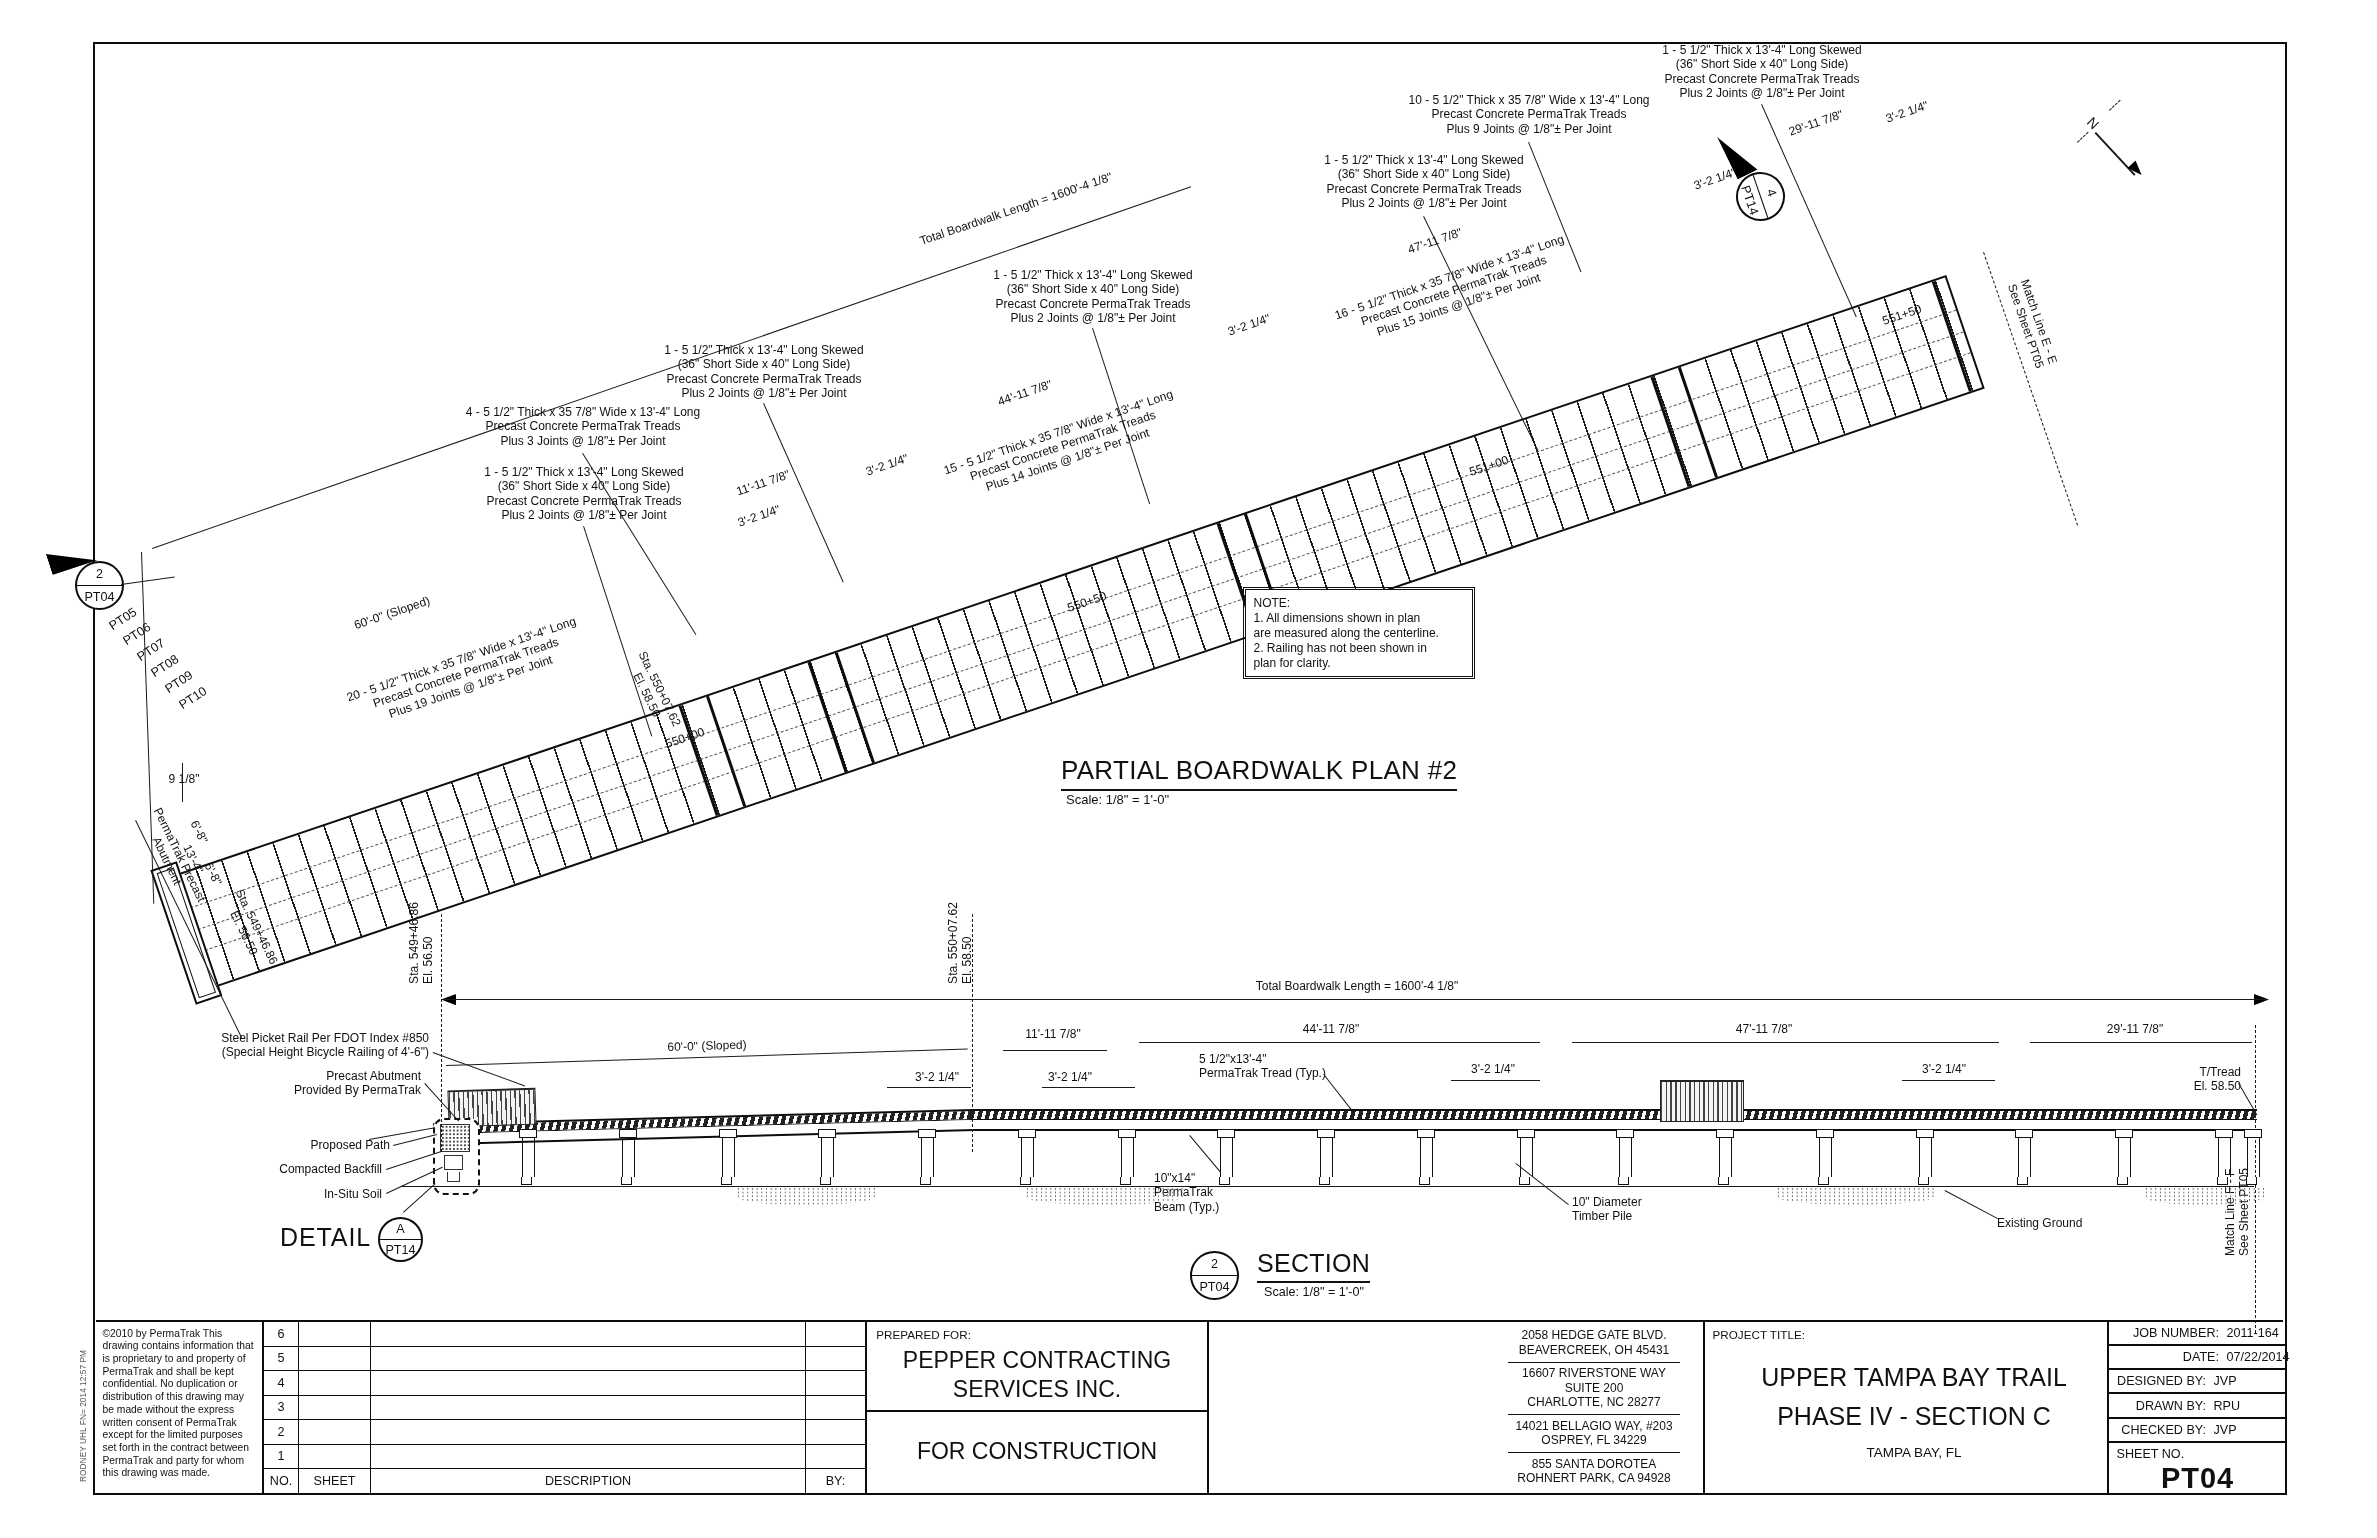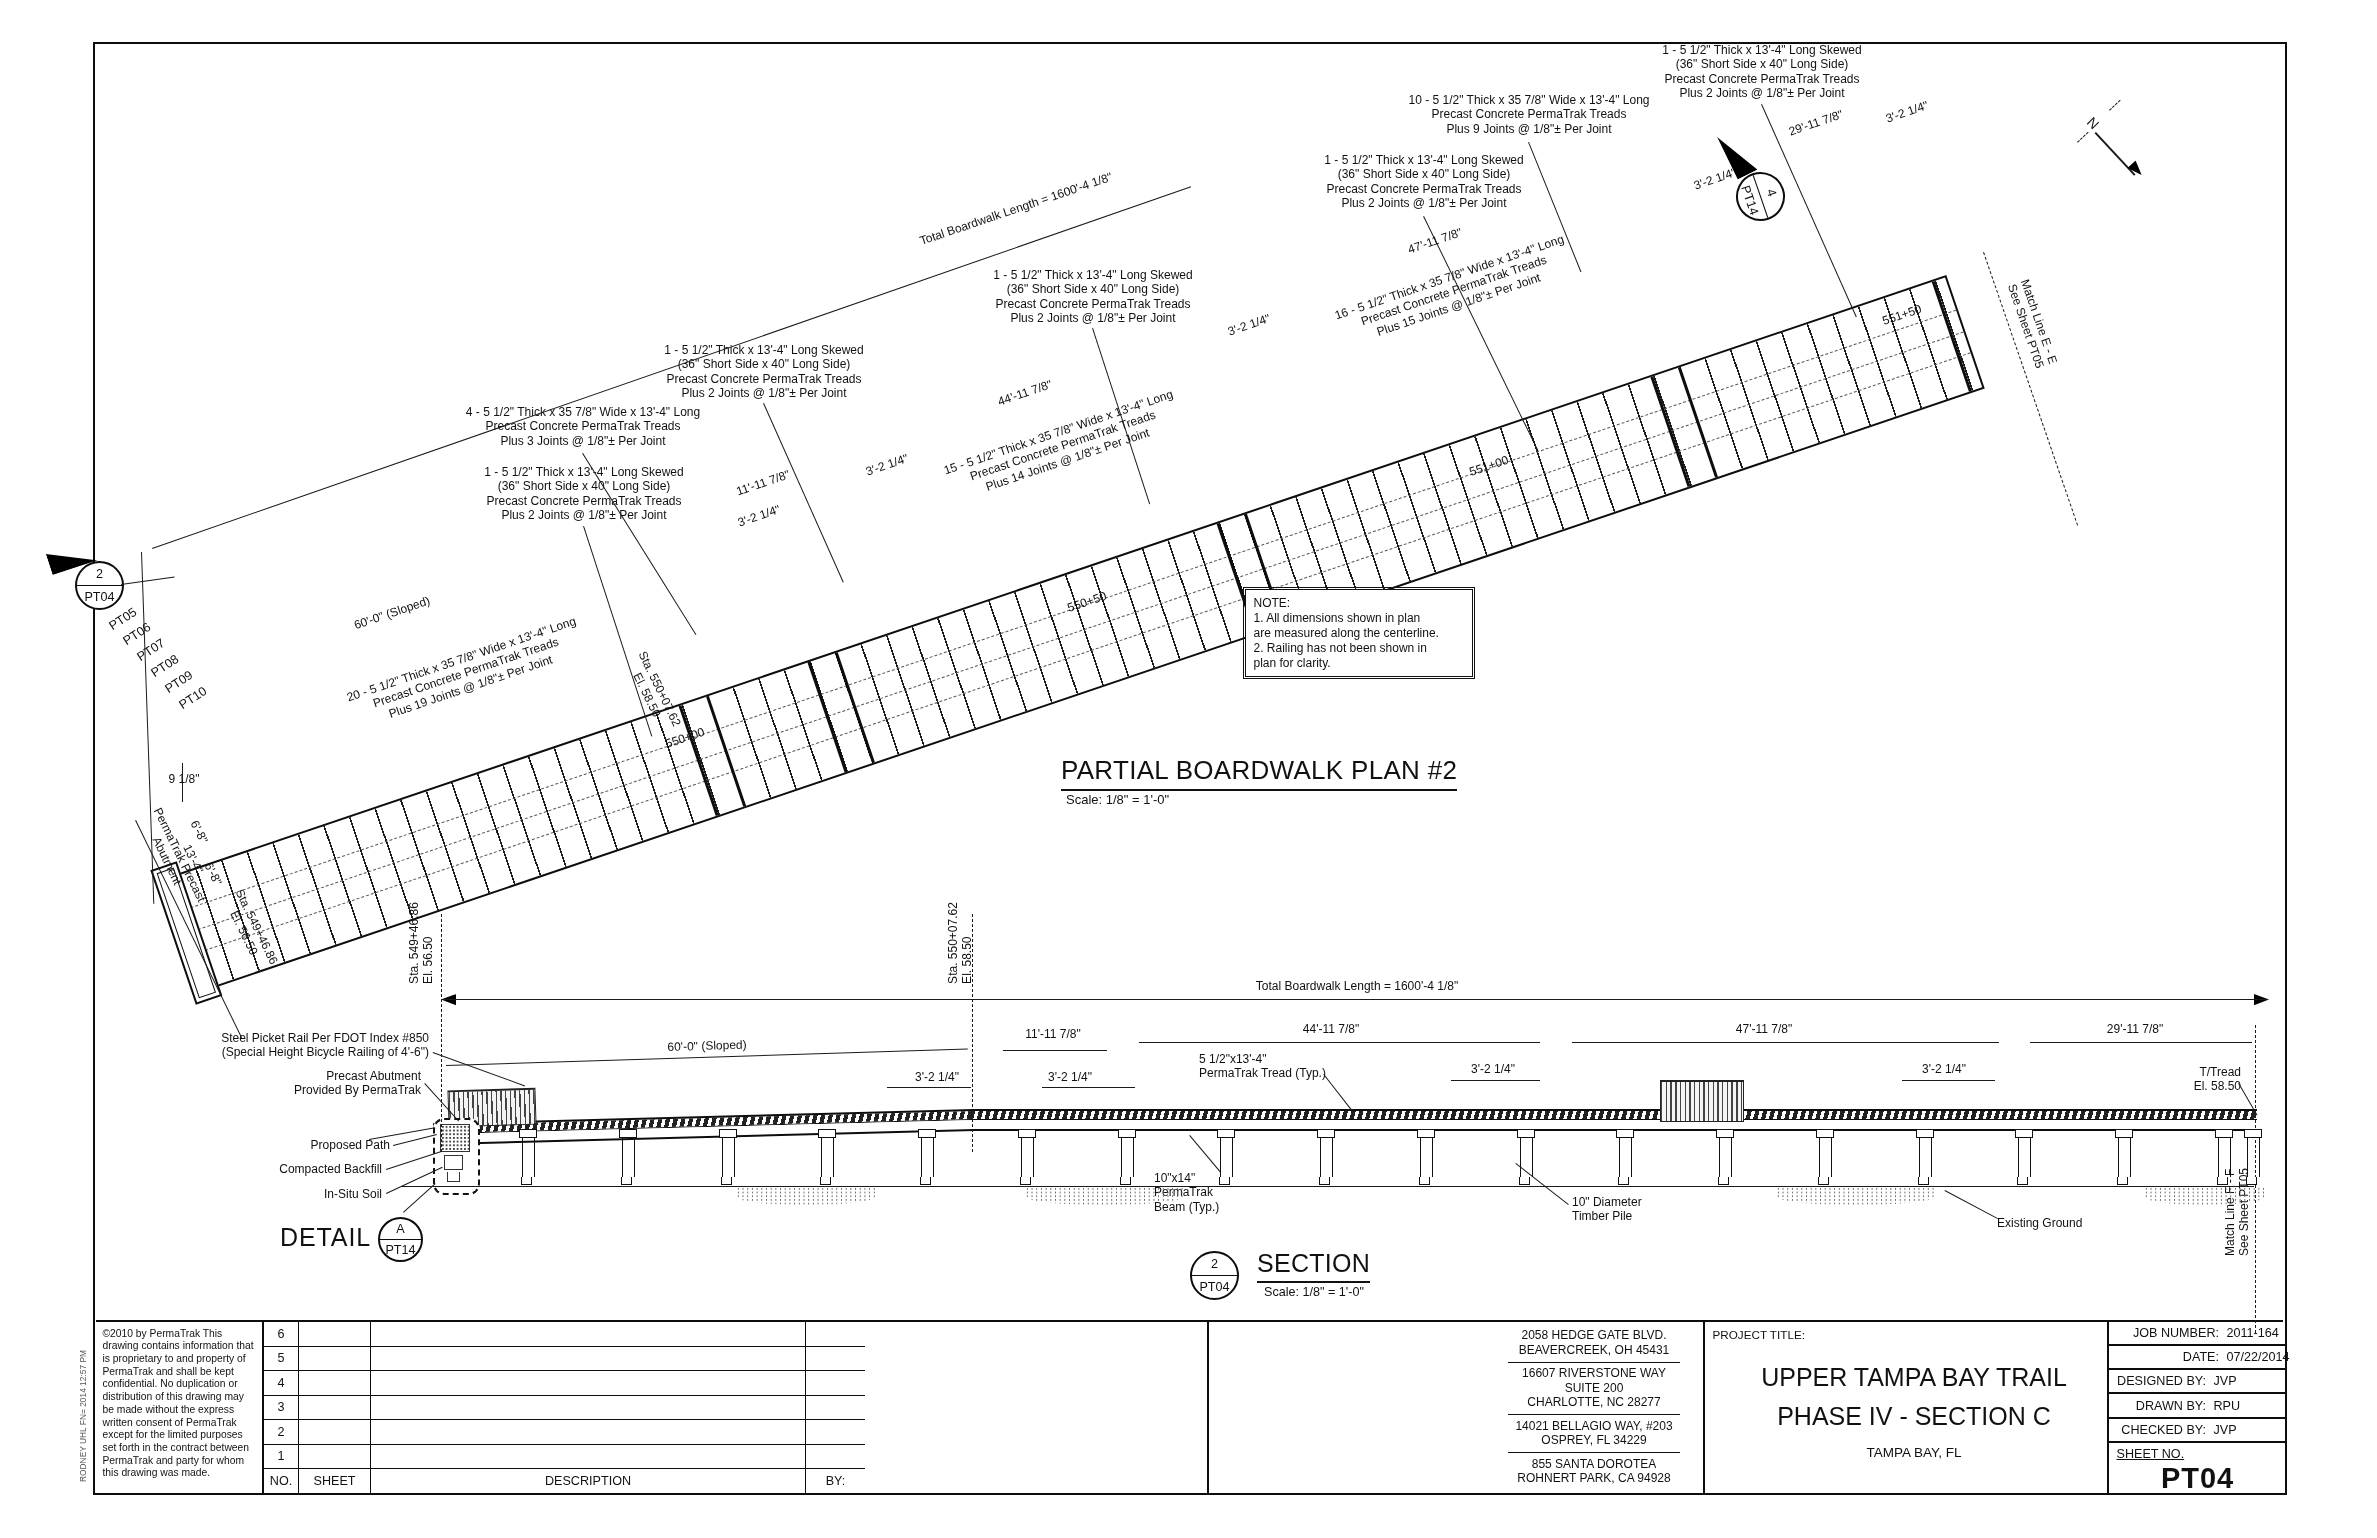--- a/index.html
+++ b/index.html
@@ -58,21 +58,21 @@
   #projp{left:1687px;width:420px;margin-left:16px;}
   #projp .lab{position:absolute;left:7.5px;top:5.6px;font-size:11.7px;}
   #projp .n1{position:absolute;left:0;top:41px;width:100%;text-align:center;font-size:25px;}
   #projp .n2{position:absolute;left:0;top:80px;width:100%;text-align:center;font-size:25px;}
   #projp .loc{position:absolute;left:0;top:123px;width:100%;text-align:center;font-size:13.5px;}
   #infop{left:2107px;width:179px;}
   .irow{position:absolute;left:0;width:100%;height:24px;border-bottom:2.3px solid #0d0d0d;display:flex;align-items:center;font-size:12.6px;box-sizing:border-box;}
   .irow .il{flex:0 0 110px;text-align:right;}
   .irow .iv{padding-left:7.5px;}
   #shrow{position:absolute;left:0;top:121px;width:100%;height:50px;}
-  #shrow .sl{position:absolute;left:7.5px;top:3.7px;font-size:12.6px;text-decoration:underline;}
+  #shrow .sl{position:absolute;left:7.5px;top:3.7px;font-size:12.6px;}
   #shrow .sn{position:absolute;left:0;top:18.6px;width:100%;text-align:center;font-size:29px;font-weight:bold;letter-spacing:0.9px;}
   
   #logo{position:absolute;left:1217px;top:1322px;width:298px;height:172px;}
   #lgtxt{position:absolute;left:7.5px;top:30px;font-size:50px;font-weight:bold;letter-spacing:-1.9px;white-space:nowrap;}
   #lgna{position:absolute;left:89px;top:101px;font-size:12px;letter-spacing:6.5px;font-weight:bold;}
   #lgbar{position:absolute;left:11.2px;top:127px;width:231px;height:5.6px;background:#000;border-radius:2.8px;}
   #lgweb{position:absolute;left:5.6px;top:142px;font-size:13px;white-space:nowrap;}
   #lgtel{position:absolute;left:160px;top:142px;font-size:13px;white-space:nowrap;}
   #addrs{position:absolute;left:1508px;top:1322px;width:172px;height:172px;display:flex;flex-direction:column;justify-content:space-between;padding:3.7px 0;box-sizing:border-box;}
   .addr{text-align:center;font-size:12px;line-height:14.4px;border-bottom:1.9px solid #111;padding:2.8px 0 4.7px 0;}
@@ -188,20 +188,26 @@
       <div></div>
       <div>1</div>
       <div></div>
       <div></div>
       <div></div>
       <div>NO.</div>
       <div>SHEET</div>
       <div>DESCRIPTION</div>
       <div>BY:</div>
     </div>
+  <div class="tb" id="prep">
+    <div class="lab">PREPARED FOR:</div>
+    <div class="cl"><span>PEPPER CONTRACTING</span><br><span>SERVICES INC.</span></div>
+    <div class="div"></div>
+    <div class="fc">FOR CONSTRUCTION</div>
+  </div>
   <div class="tb" id="brandp"></div>
   <div id="addrs">
       <div class="addr">2058 HEDGE GATE BLVD.<br>BEAVERCREEK, OH  45431</div>
       <div class="addr">16607 RIVERSTONE WAY<br>SUITE 200<br>CHARLOTTE, NC  28277</div>
       <div class="addr">14021 BELLAGIO WAY, #203<br>OSPREY, FL  34229</div>
       <div class="addr">855 SANTA DOROTEA<br>ROHNERT PARK, CA  94928</div>
     </div>
   <div class="tb" id="projp">
     <div class="lab">PROJECT TITLE:</div>
     <div class="n1">UPPER TAMPA BAY TRAIL</div>

